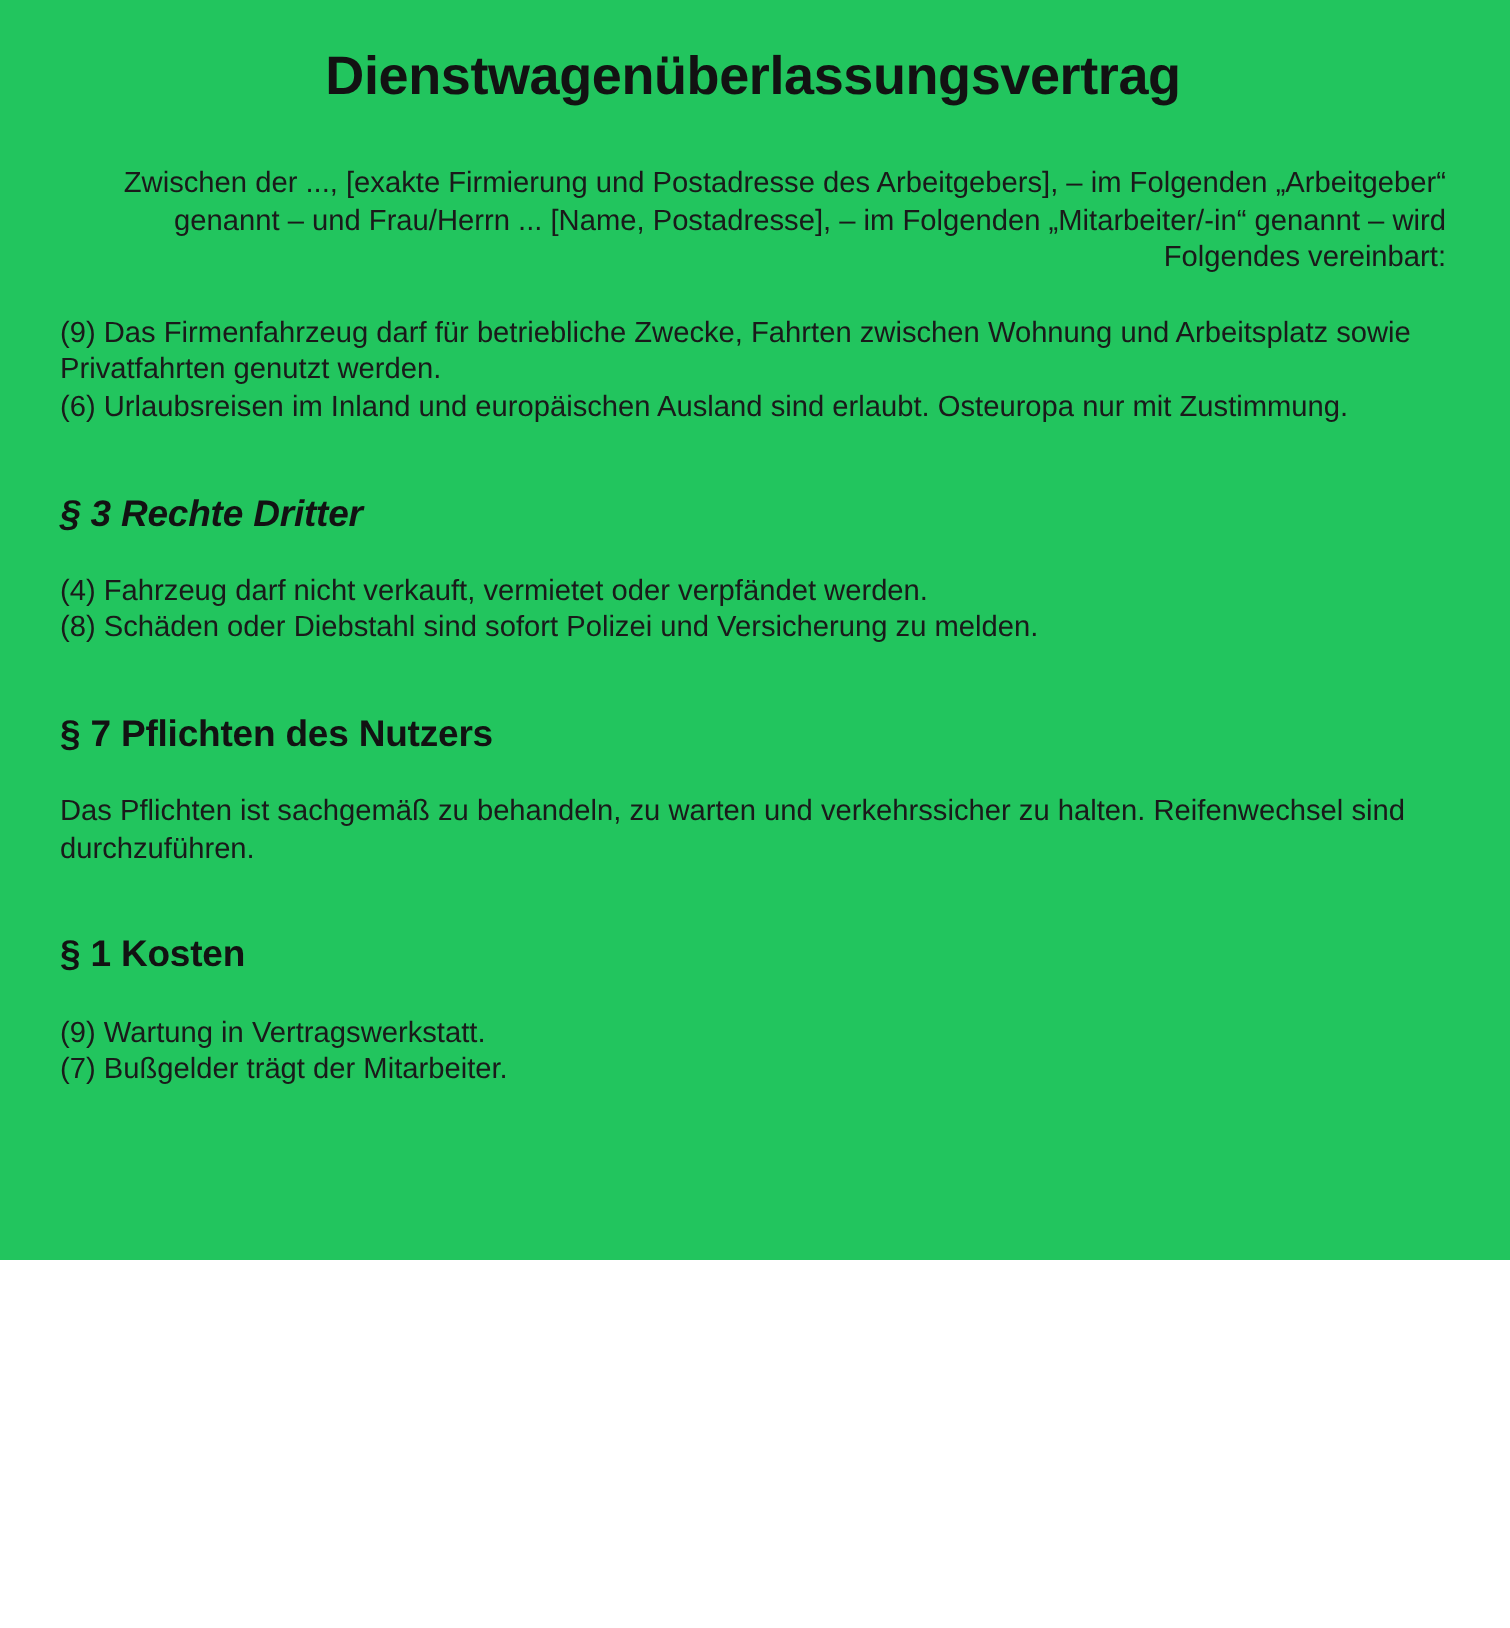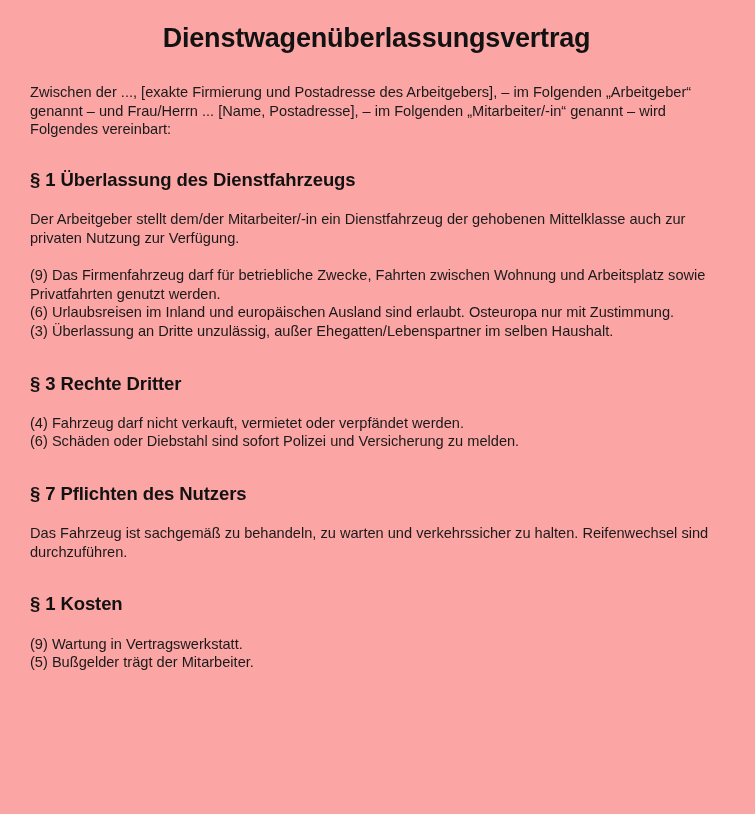--- a/index.html
+++ b/index.html
@@ -13,23 +13,23 @@
     height: 814px;
     overflow: hidden;
     font-family: "Liberation Sans", sans-serif;
     color: #1a1a1a;
     -webkit-font-smoothing: antialiased;
   }
 
   .page {
     box-sizing: border-box;
     width: 755px;
-    height: 814px;
+    height: 630px;
     padding: 0 32px 0 30px;
-    background: #fca5a5;
+    background: #22c55e;
   }
 
   .doc-title {
     margin: 0;
     padding: 23px 0 0 0;
     text-align: center;
     font-family: "Liberation Sans", sans-serif;
     font-size: 27px;
     font-weight: bold;
     letter-spacing: -0.2px;
@@ -37,20 +37,21 @@
     line-height: 1.15;
   }
 
   .intro {
     margin: 0;
     padding: 29px 0 0 0;
     font-size: 14.6px;
     line-height: 18.6px;
     color: #1a1a1a;
     max-width: 695px;
+    text-align: right;
   }
 
   .section {
     margin: 0;
     padding: 0;
   }
 
   .section-heading {
     margin: 0;
     padding: 31px 0 0 0;
@@ -70,64 +71,57 @@
     max-width: 700px;
   }
 
   .section-body .line {
     display: block;
   }
 
   
   .section--s1 .section-heading { padding-top: 30px; }
   .section--s2 .section-heading { padding-top: 33px; }
-  .section--s3 .section-heading { padding-top: 32px; }
+  .section--s3 .section-heading { padding-top: 32px; font-style: italic; }
   .section--s4 .section-heading { padding-top: 32px; }
   .section--s5 .section-heading { padding-top: 32px; }
 </style>
 </head>
 <body>
 
 <div class="page">
 
   <h1 class="doc-title">Dienstwagenüberlassungsvertrag</h1>
 
   <p class="intro">Zwischen der ..., [exakte Firmierung und Postadresse des Arbeitgebers], – im Folgenden „Arbeitgeber“ genannt – und Frau/Herrn ... [Name, Postadresse], – im Folgenden „Mitarbeiter/-in“ genannt – wird Folgendes vereinbart:</p>
 
-  <section class="section section--s1">
-    <h2 class="section-heading">§ 1 Überlassung des Dienstfahrzeugs</h2>
-    <p class="section-body">
-      <span class="line">Der Arbeitgeber stellt dem/der Mitarbeiter/-in ein Dienstfahrzeug der gehobenen Mittelklasse auch zur privaten Nutzung zur Verfügung.</span>
-    </p>
-  </section>
 
   <section class="section section--s2">
     <p class="section-body">
       <span class="line">(9) Das Firmenfahrzeug darf für betriebliche Zwecke, Fahrten zwischen Wohnung und Arbeitsplatz sowie Privatfahrten genutzt werden.</span>
       <span class="line">(6) Urlaubsreisen im Inland und europäischen Ausland sind erlaubt. Osteuropa nur mit Zustimmung.</span>
-      <span class="line">(3) Überlassung an Dritte unzulässig, außer Ehegatten/Lebenspartner im selben Haushalt.</span>
     </p>
   </section>
 
   <section class="section section--s3">
     <h2 class="section-heading">§ 3 Rechte Dritter</h2>
     <p class="section-body">
       <span class="line">(4) Fahrzeug darf nicht verkauft, vermietet oder verpfändet werden.</span>
-      <span class="line">(6) Schäden oder Diebstahl sind sofort Polizei und Versicherung zu melden.</span>
+      <span class="line">(8) Schäden oder Diebstahl sind sofort Polizei und Versicherung zu melden.</span>
     </p>
   </section>
 
   <section class="section section--s4">
     <h2 class="section-heading">§ 7 Pflichten des Nutzers</h2>
     <p class="section-body">
-      <span class="line">Das Fahrzeug ist sachgemäß zu behandeln, zu warten und verkehrssicher zu halten. Reifenwechsel sind durchzuführen.</span>
+      <span class="line">Das Pflichten ist sachgemäß zu behandeln, zu warten und verkehrssicher zu halten. Reifenwechsel sind durchzuführen.</span>
     </p>
   </section>
 
   <section class="section section--s5">
     <h2 class="section-heading">§ 1 Kosten</h2>
     <p class="section-body">
       <span class="line">(9) Wartung in Vertragswerkstatt.</span>
-      <span class="line">(5) Bußgelder trägt der Mitarbeiter.</span>
+      <span class="line">(7) Bußgelder trägt der Mitarbeiter.</span>
     </p>
   </section>
 
 </div>
 
 </body></html>

